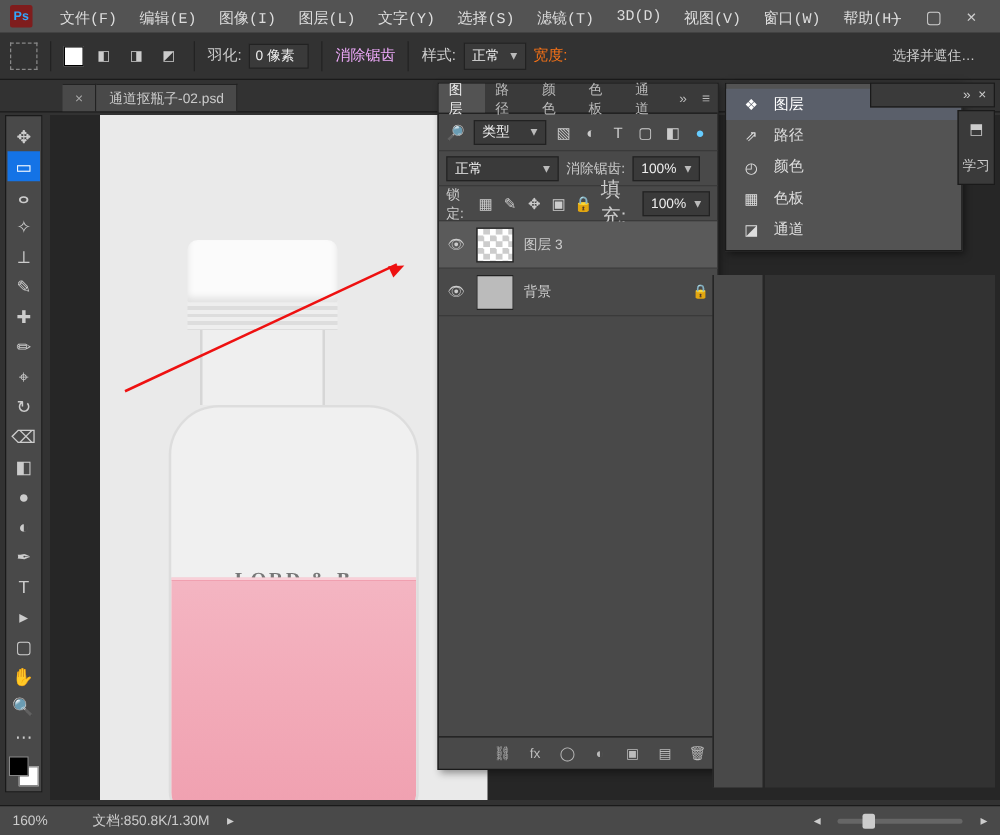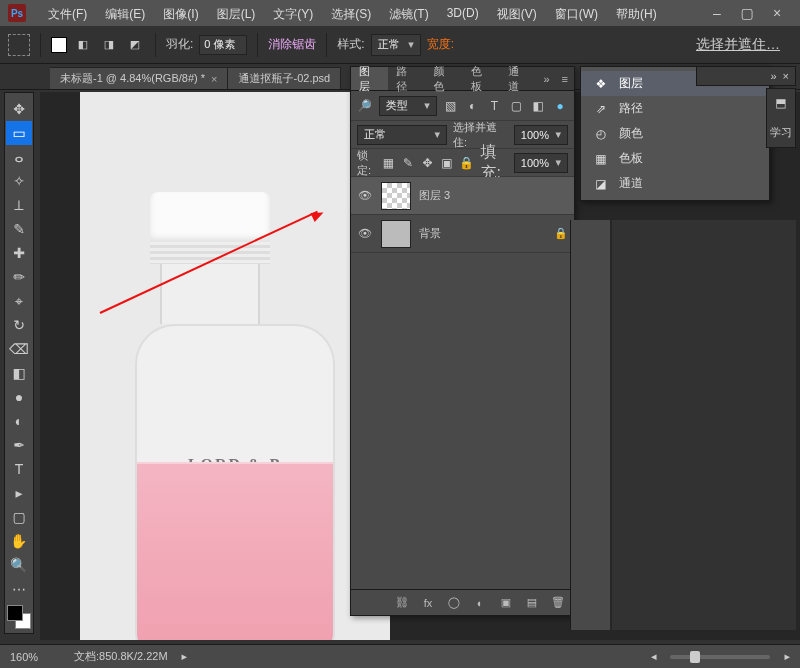--- a/index.html
+++ b/index.html
@@ -6,33 +6,33 @@
   body { width: 800px; height: 668px; background: #323232; font-family: "Microsoft YaHei", Arial, sans-serif; font-size: 11px; color: #ccc; overflow: hidden; position: relative; }
   
   
   .title-bar { height: 26px; background: #535353; display: flex; align-items: center; padding: 0 8px; }
   .title-bar .ps-logo { width: 18px; height: 18px; background: #7f1d1d; color: #31a8ff; font-weight: bold; font-size: 10px; display: flex; align-items: center; justify-content: center; border-radius: 2px; margin-right: 24px; }
   .title-bar .spacer { flex: 1; }
   .title-bar .win-btn { width: 26px; height: 20px; display: flex; align-items: center; justify-content: center; color: #ccc; margin: 0 2px; cursor: pointer; font-size: 14px; }
   
   
   .menu-bar { position: absolute; top: 3px; left: 40px; display: flex; gap: 2px; z-index: 5; }
-  .menu-bar .menu-item { padding: 3px 8px; color: #ddd; cursor: pointer; font-size: 12px; }
+  .menu-bar .menu-item { padding: 3px 8px; color: #ddd; cursor: pointer; font-size: 12px; font-family: Liberation Mono, monospace; }
   
   
   .options-bar { height: 38px; display: flex; align-items: center; padding: 0 8px; border-bottom: 1px solid #1a1a1a; gap: 6px; }
   .options-bar .tool-preset { width: 22px; height: 22px; border: 1px dashed #888; }
   .options-bar .sep { width: 1px; height: 24px; background: #222; margin: 0 4px; }
   .options-bar .swatch { width: 16px; height: 16px; background: #fff; border: 1px solid #000; }
   .options-bar .icon { width: 20px; height: 20px; display: flex; align-items: center; justify-content: center; color: #ccc; cursor: pointer; }
   .options-bar .label { color: #ccc; font-size: 12px; }
   .options-bar input.num { width: 48px; height: 20px; background: #3a3a3a; border: 1px solid #222; color: #eee; padding: 0 4px; font-size: 11px; }
   .options-bar .select { height: 22px; background: #3a3a3a; border: 1px solid #222; color: #eee; padding: 0 20px 0 6px; font-size: 11px; display: flex; align-items: center; position: relative; }
   .options-bar .select::after { content:"▾"; position:absolute; right:6px; color:#bbb; }
-  .options-bar .collapsed { font-size:14px; color:#ccc; margin-left:auto; padding-right:12px;text-decoration:underline;}
+  .options-bar .collapsed { font-size:11px; color:#ccc; margin-left:auto; padding-right:12px;}
   
   
   .doc-tabs { height: 26px; display: flex; align-items: flex-end; padding-left: 50px; border-bottom: 1px solid #1a1a1a; gap: 0; background:#323232;}
   .doc-tabs .doc-tab { height: 22px; padding: 0 10px; background: #494949; color: #ccc; display: flex; align-items: center; gap: 6px; font-size: 11px; border-top:1px solid #222; border-right:1px solid #222; cursor: pointer;}
   .doc-tabs .doc-tab .close { color: #aaa; cursor: pointer; }
   
   
   .toolbox { position: absolute; left: 4px; top: 92px; width: 30px; background: #494949; border: 1px solid #1a1a1a; display: flex; flex-direction: column; align-items: center; padding: 4px 0; }
   .toolbox .tool { width: 26px; height: 24px; display: flex; align-items: center; justify-content: center; color: #ccc; cursor: pointer; position: relative; font-size: 14px; }
   .toolbox .tool.active { background: #1473e6; color: #fff; }
@@ -133,21 +133,20 @@
   <span class="label" style="color:#f0abfc">消除锯齿</span>
   <div class="sep"></div>
   <span class="label">样式:</span>
   <div class="select">正常</div>
   <span class="label" style="color:#f97316">宽度:</span>
   <span class="collapsed">选择并遮住…</span>
 </div>
 
 <div class="doc-tabs">
   <div class="doc-tab">
-    <span>未标题-1 @ 4.84%(RGB/8#) *</span>
     <span class="close">×</span>
   </div>
   <div class="doc-tab">
     <span>通道抠瓶子-02.psd</span>
   </div>
 </div>
 
 <div class="toolbox">
   <div class="tool">✥</div>
   <div class="tool active">▭</div>
@@ -211,21 +210,21 @@
     <div class="select-s" style="flex:0 0 58px">类型</div>
     <span class="mini">▧</span>
     <span class="mini">◐</span>
     <span class="mini">T</span>
     <span class="mini">▢</span>
     <span class="mini">◧</span>
     <span class="mini" style="margin-left:auto;color:#6cf">●</span>
   </div>
   <div class="row">
     <div class="select-s" style="flex:0 0 90px">正常</div>
-    <span class="label" style="font-size:11px">选择并遮住:</span>
+    <span class="label" style="font-size:11px">消除锯齿:</span>
     <div class="select-s" style="flex:0 0 54px">100%</div>
   </div>
   <div class="row">
     <span class="label" style="font-size:11px">锁定:</span>
     <span class="mini">▦</span>
     <span class="mini">✎</span>
     <span class="mini">✥</span>
     <span class="mini">▣</span>
     <span class="mini">🔒</span>
     <span class="label" style="margin-left:auto;font-size:16px">填充:</span>
@@ -284,21 +283,21 @@
 </div>
 <div class="right-dock2">
   <span>⬒</span>
   <span style="writing-mode:horizontal-tb;font-size:11px">学习</span>
 </div>
 <div class="dock-blank"></div>
 <div class="dock-blank2"></div>
 
 <div class="status-bar">
   <span class="zoom">160%</span>
-  <span>文档:850.8K/2.22M</span>
+  <span>文档:850.8K/1.30M</span>
   <span>▸</span>
   <div style="flex:1"></div>
   <span>◂</span>
   <div class="slider">
       <div class="knob"></div>
     </div>
   <span>▸</span>
 </div>
 
 </body></html>

